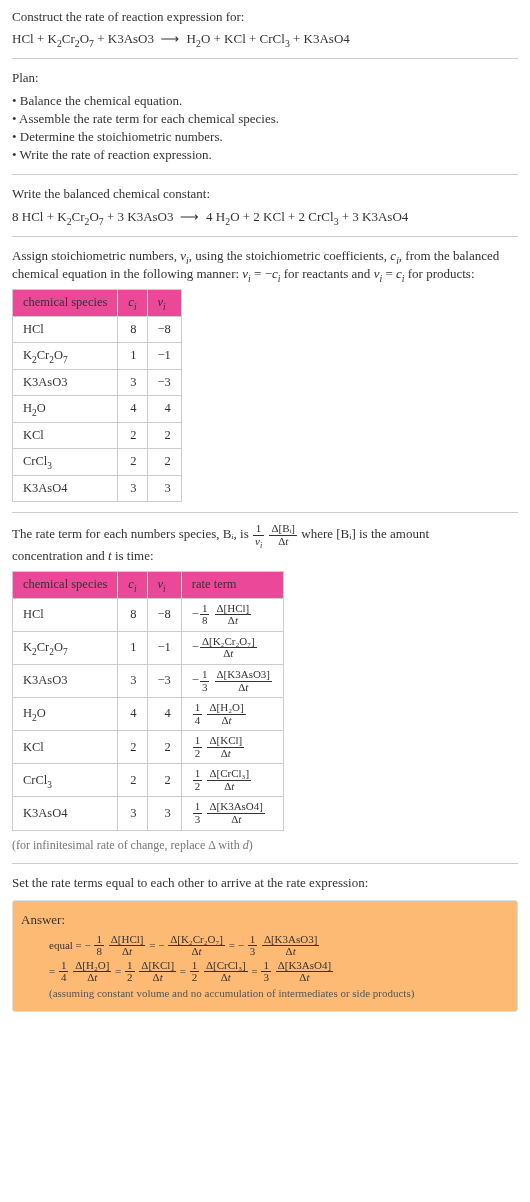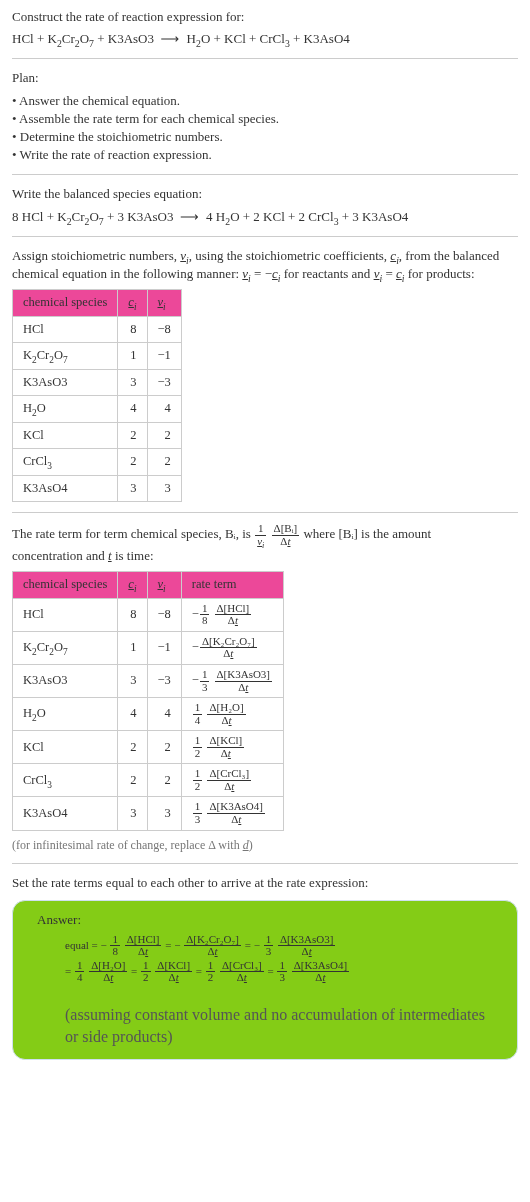--- a/index.html
+++ b/index.html
@@ -32,69 +32,69 @@
   th, td {
     border: 1px solid #ccc;
     padding: 4px 10px;
     text-align: left;
     white-space: nowrap;
   }
   th { font-weight: normal; background: #ec4899; }
   td.num { text-align: right; }
   .footnote { font-size: 12px; color: #777; margin-top: 2px; }
   .answer-box {
-    background: #84cc16;
+    background: #fdba74;
     border: 1px solid #cfe0ef;
-    border-radius: 13px;
-    padding: 10px 24px;
+    border-radius: 3px;
+    padding: 10px 8px;
     margin-top: 8px;
   }
   .answer-box .answer-label { margin-bottom: 4px; }
   .answer-box .rate-line { margin-left: 28px; margin-bottom: 2px; }
-  .answer-box .assume { font-size: 16px; color: #555; margin-left: 28px; margin-top: 20px; }
+  .answer-box .assume { font-size: 11px; color: #555; margin-left: 28px; margin-top: 2px; }
   .arrow { letter-spacing: 1px; }
   .frac {
     display: inline-block;
     vertical-align: middle;
     text-align: center;
     font-size: 11px;
     line-height: 1.05;
     margin: 0 1px;
   }
   .frac .num { display: block; padding: 0 2px; }
   .frac .den { display: block; border-top: 1px solid #333; padding: 0 2px; }
   .small { font-size: 11px; }
-  .ital { font-style: italic; text-decoration: underline; }
+  .ital { font-style: italic; }
 </style>
 </head>
 <body>
 
 <div class="section">
   <div class="heading">Construct the rate of reaction expression for:</div>
   <div class="equation">
     HCl + K<sub>2</sub>Cr<sub>2</sub>O<sub>7</sub> + K3AsO3&nbsp; <span class="arrow">⟶</span>&nbsp; H<sub>2</sub>O + KCl + CrCl<sub>3</sub> + K3AsO4
   </div>
 </div>
 
 <hr class="divider">
 
 <div class="section">
   <div class="heading">Plan:</div>
   <div class="bullets">
-    <div class="bullet">• Answer the chemical equation.</div>
+    <div class="bullet">• Balance the chemical equation.</div>
     <div class="bullet">• Assemble the rate term for each chemical species.</div>
     <div class="bullet">• Determine the stoichiometric numbers.</div>
     <div class="bullet">• Write the rate of reaction expression.</div>
   </div>
 </div>
 
 <hr class="divider">
 
 <div class="section">
-  <div class="heading">Write the balanced species equation:</div>
+  <div class="heading">Write the balanced chemical constant:</div>
   <div class="equation">
     8 HCl + K<sub>2</sub>Cr<sub>2</sub>O<sub>7</sub> + 3 K3AsO3&nbsp; <span class="arrow">⟶</span>&nbsp; 4 H<sub>2</sub>O + 2 KCl + 2 CrCl<sub>3</sub> + 3 K3AsO4
   </div>
 </div>
 
 <hr class="divider">
 
 <div class="section">
   <div>
     Assign stoichiometric numbers, <span class="ital">ν<sub>i</sub></span>, using the stoichiometric coefficients, <span class="ital">c<sub>i</sub></span>, from the balanced chemical equation in the following manner: <span class="ital">ν<sub>i</sub></span> = −<span class="ital">c<sub>i</sub></span> for reactants and <span class="ital">ν<sub>i</sub></span> = <span class="ital">c<sub>i</sub></span> for products:
@@ -144,21 +144,21 @@
           <td class="num">3</td>
         </tr>
       </tbody>
   </table>
 </div>
 
 <hr class="divider">
 
 <div class="section">
   <div>
-    <span>The rate term for term chemical species, Bᵢ, is </span>
+    <span>The rate term for each numbers species, Bᵢ, is </span>
     <span class="frac"><span class="num">1</span><span class="den"><span class="ital">ν<sub>i</sub></span></span></span>
     <span class="frac"><span class="num">Δ[Bᵢ]</span><span class="den">Δ<span class="ital">t</span></span></span>
     <span> where [Bᵢ] is the amount</span>
   </div>
   <div>concentration and <span class="ital">t</span> is time:</div>
 
   <table>
     <tbody>
         <tr>
       <th>chemical species</th>

